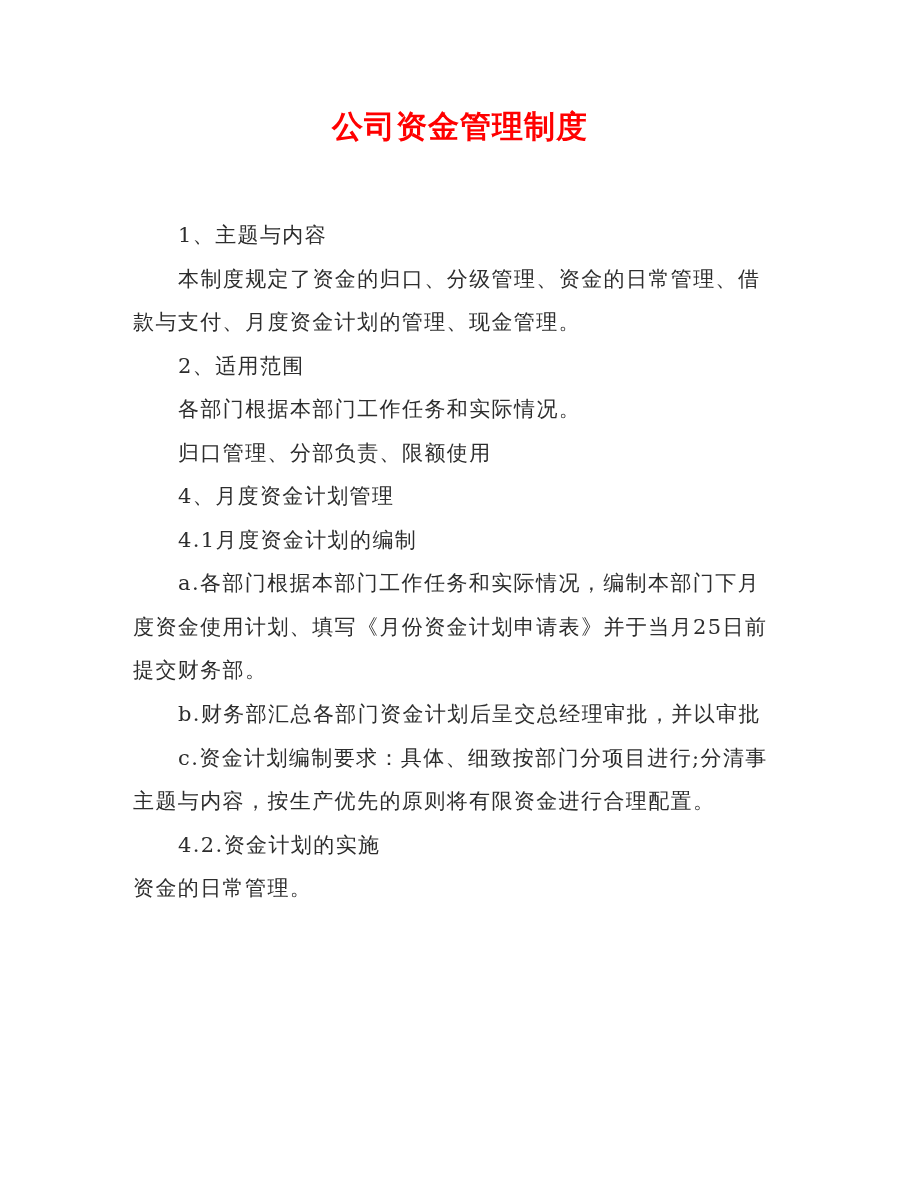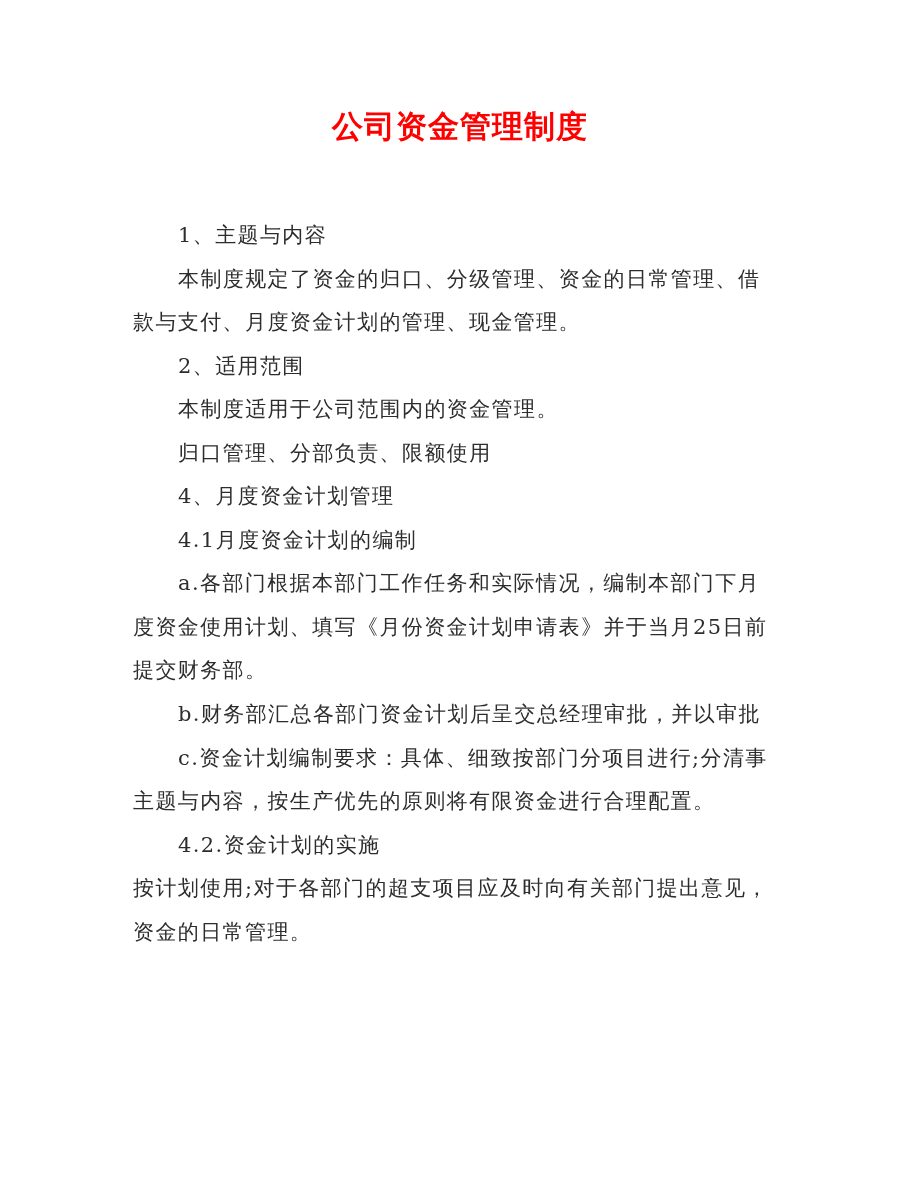--- a/index.html
+++ b/index.html
@@ -59,28 +59,27 @@
 <body>
 
 <div class="page">
   <h1 class="doc-title">公司资金管理制度</h1>
 
   <div class="doc-body">
       <div class="line indent">1、主题与内容</div>
       <div class="line indent">本制度规定了资金的归口、分级管理、资金的日常管理、借</div>
       <div class="line">款与支付、月度资金计划的管理、现金管理。</div>
       <div class="line indent">2、适用范围</div>
-      <div class="line indent">本制度适用于公司范围内的资金管理。</div>
+      <div class="line indent">各部门根据本部门工作任务和实际情况。</div>
       <div class="line indent">归口管理、分部负责、限额使用</div>
       <div class="line indent">4、月度资金计划管理</div>
       <div class="line indent">4.1月度资金计划的编制</div>
       <div class="line indent">a.各部门根据本部门工作任务和实际情况，编制本部门下月</div>
       <div class="line">度资金使用计划、填写《月份资金计划申请表》并于当月25日前</div>
       <div class="line">提交财务部。</div>
       <div class="line indent">b.财务部汇总各部门资金计划后呈交总经理审批，并以审批</div>
       <div class="line indent">c.资金计划编制要求：具体、细致按部门分项目进行;分清事</div>
       <div class="line">主题与内容，按生产优先的原则将有限资金进行合理配置。</div>
       <div class="line indent">4.2.资金计划的实施</div>
-      <div class="line">按计划使用;对于各部门的超支项目应及时向有关部门提出意见，</div>
       <div class="line">资金的日常管理。</div>
     </div>
 
 </div>
 
 </body></html>

